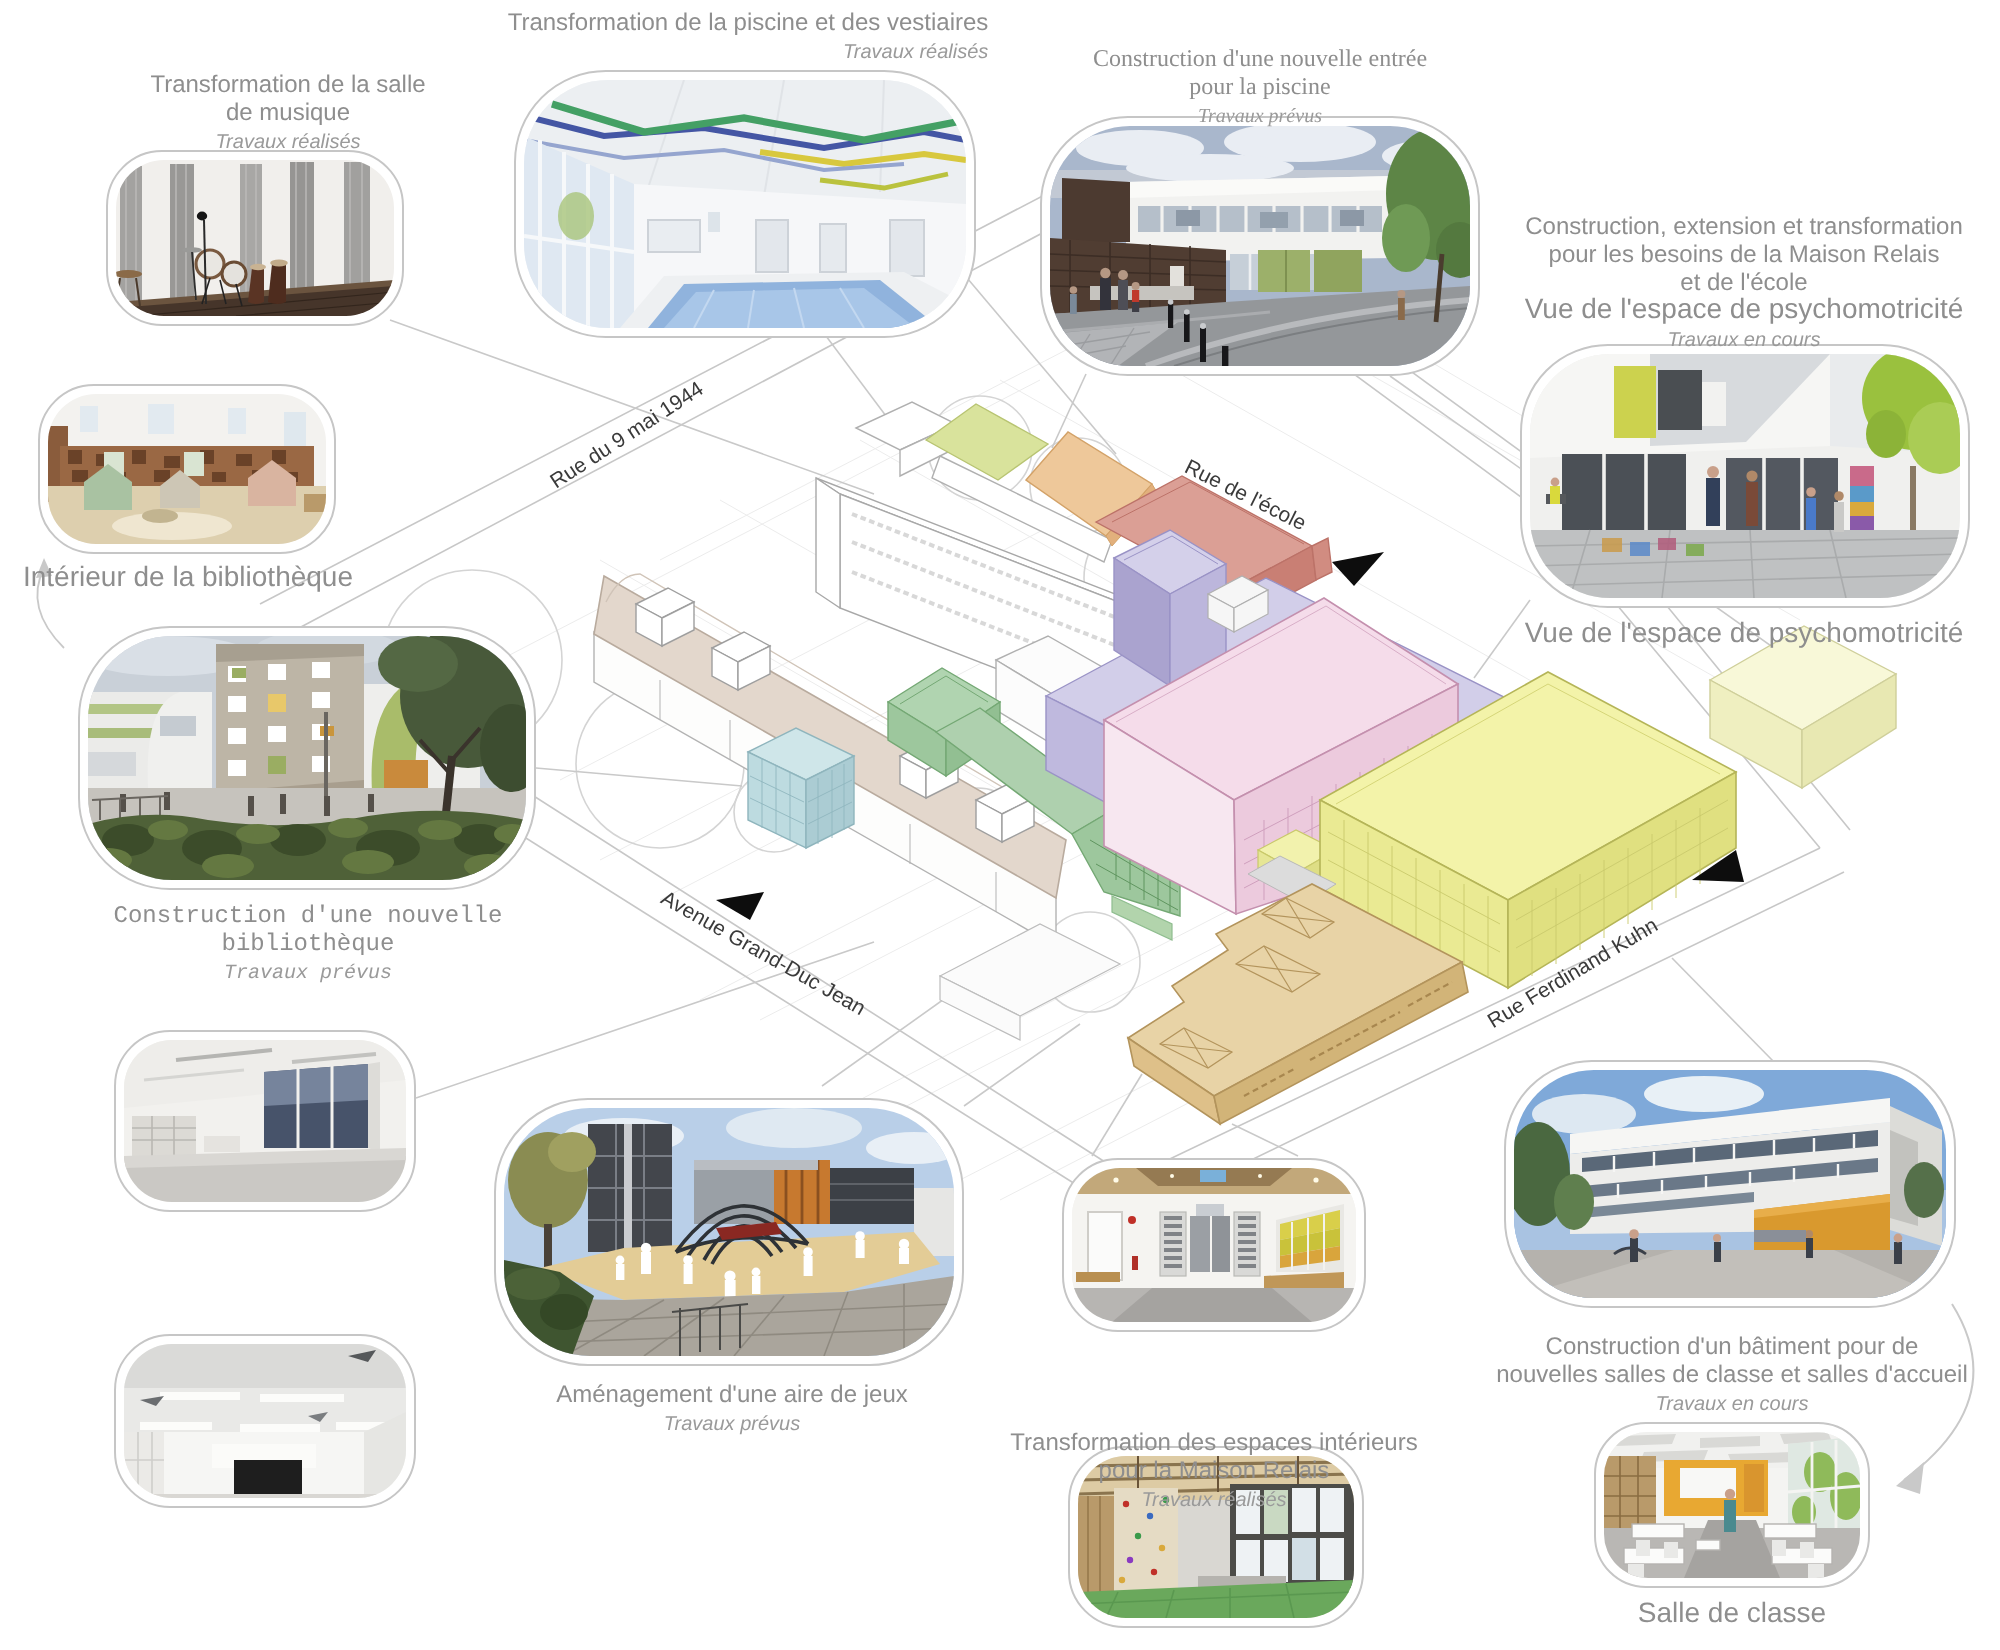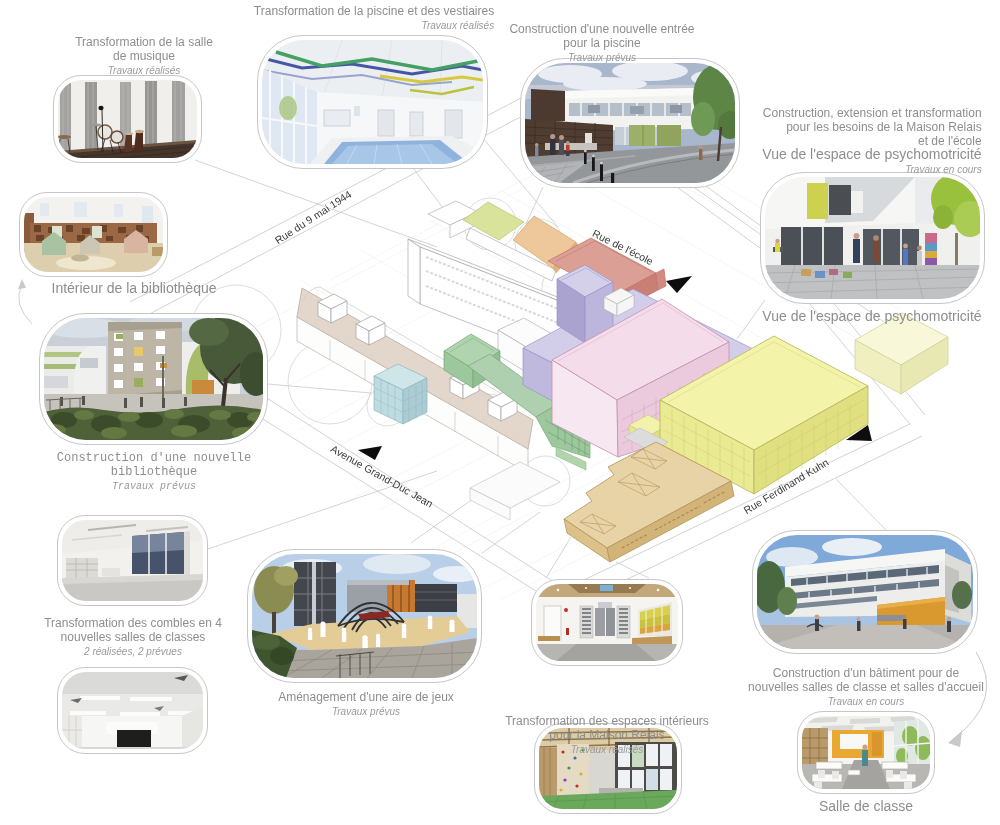--- a/index.html
+++ b/index.html
@@ -1044,31 +1044,30 @@
 <rect x="60" y="34" width="6" height="16" fill="#4a8a8f"></rect>
           <circle cx="63" cy="31" r="2.6" fill="#c9a08a"></circle>
 </svg>
       </div>
     </div>
 
 <div class="t" style="left:127px;top:35px;margin-left:17px;">Transformation de la salle<br>de musique<br><span class="i">Travaux réalisés</span></div>
 
 <div class="t" style="left:374px;top:4px;text-align:right;">Transformation de la piscine et des vestiaires<br><span class="i">Travaux réalisés</span></div>
 
-<div class="t" style="left:602px;top:22px;">Construction d'une nouvelle entrée<br>pour la piscine<br><span class="i">Travaux prévus</span></div>
-
-<div class="t" style="left:872px;top:106px;text-align:right;">Construction, extension et transformation<br>pour les besoins de la Maison Relais<br>et de l'école<br><span class="s" style="color:#8e8e8e;">Vue de l'espace de psychomotricité</span><br><span class="i">Travaux en cours</span></div>
+<div class="t" style="left:630px;top:22px;font-family:Liberation Serif, serif;">Construction d'une nouvelle entrée<br>pour la piscine<br><span class="i">Travaux prévus</span></div>
+
+<div class="t" style="left:872px;top:106px;">Construction, extension et transformation<br>pour les besoins de la Maison Relais<br>et de l'école<br><span class="s" style="color:#8e8e8e;">Vue de l'espace de psychomotricité</span><br><span class="i">Travaux en cours</span></div>
 
 <div class="t s" style="left:872px;top:311px;">Vue de l'espace de psychomotricité</div>
 
-<div class="t s" style="left:94px;top:283px;margin-left:40px;">Intérieur de la bibliothèque</div>
+<div class="t s" style="left:94px;top:283px;">Intérieur de la bibliothèque</div>
 
 <div class="t" style="left:154px;top:451px;font-family:Liberation Mono, monospace;">Construction d'une nouvelle<br>bibliothèque<br><span class="i">Travaux prévus</span></div>
 
-<div class="t" style="left:133px;top:616px;">Transformation des combles en 4<br>nouvelles salles de classes<br><span class="i">2 réalisées, 2 prévues</span></div>
 
 <div class="t" style="left:366px;top:690px;">Aménagement d'une aire de jeux<br><span class="i">Travaux prévus</span></div>
 
 <div class="t" style="left:607px;top:678px;margin-top:36px;">Transformation des espaces intérieurs<br>pour la Maison Relais<br><span class="i">Travaux réalisés</span></div>
 
 <div class="t" style="left:866px;top:666px;">Construction d'un bâtiment pour de<br>nouvelles salles de classe et salles d'accueil<br><span class="i">Travaux en cours</span></div>
 
 <div class="t s" style="left:866px;top:801px;">Salle de classe</div>
 </div>
 

